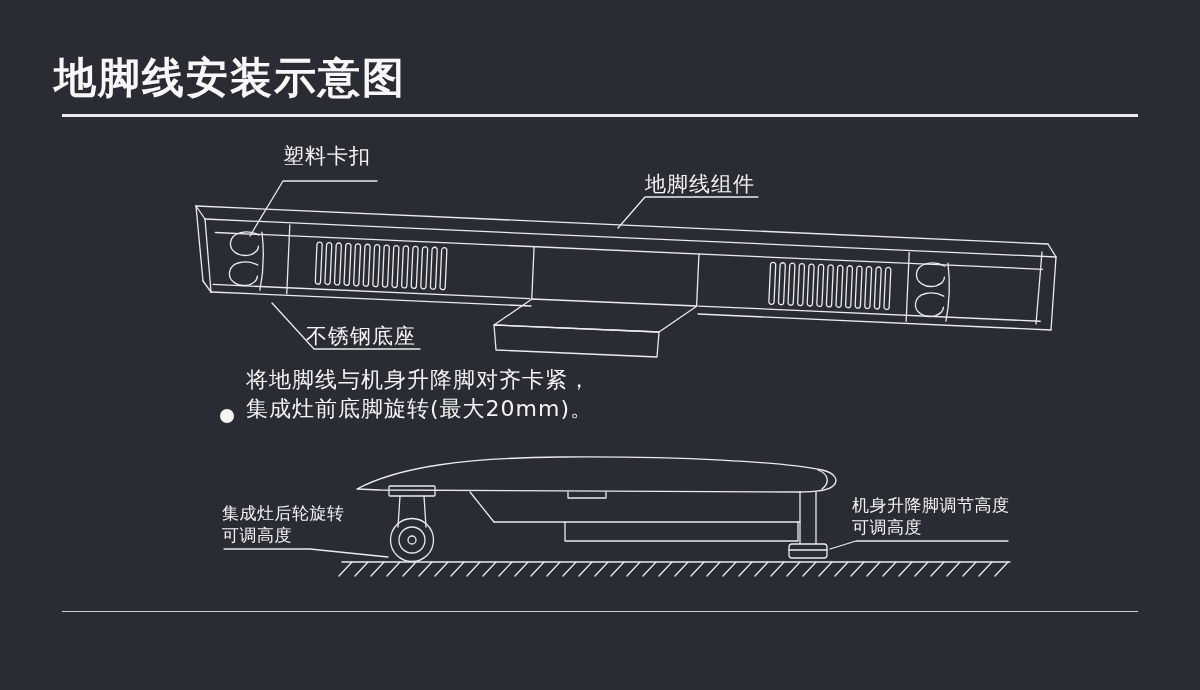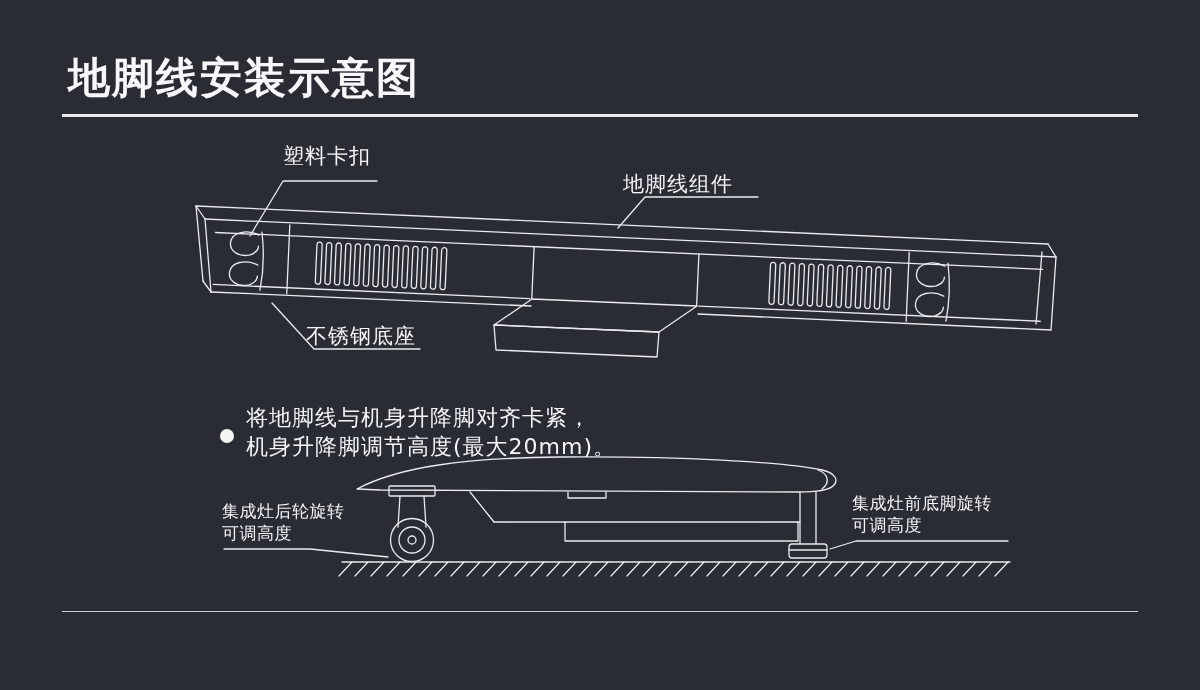--- a/index.html
+++ b/index.html
@@ -5,37 +5,37 @@
   * { margin:0; padding:0; box-sizing:border-box; }
   html,body { width:1200px; height:690px; }
   body {
     background:#292d33;
     font-family:"DejaVu Sans","Liberation Sans",sans-serif;
     color:#f2f4f6;
     overflow:hidden;
   }
   .page { position:relative; width:1200px; height:690px; }
   .title {
-    position:absolute; left:68px; top:50px;
+    position:absolute; left:54px; top:50px;
     font-size:42px; font-weight:bold; letter-spacing:2px; color:#f6f7f8;
   }
   .rule { position:absolute; left:62px; width:1076px; background:#e9ebee; }
   .rule-top { top:114px; height:3px; }
   .rule-bottom { top:611px; height:1px; opacity:.85; }
   .art { position:absolute; left:0; top:0; }
   .art line, .art path, .art polyline, .art polygon, .art rect, .art circle {
     fill:none; stroke:#e9ebee; stroke-width:1.3;
     stroke-linecap:round; stroke-linejoin:round;
   }
   .label {
     position:absolute; font-size:21px; letter-spacing:1px;
     color:#f2f4f6; white-space:nowrap;
   }
-  .label.small { font-size:17px; line-height:22px; letter-spacing:.5px;font-family:Liberation Mono, monospace; }
-  .note { position:absolute; left:220px; top:365px; display:flex; align-items:center;margin-top:38px; }
+  .label.small { font-size:17px; line-height:22px; letter-spacing:.5px; }
+  .note { position:absolute; left:220px; top:365px; display:flex; align-items:flex-end; }
   .bullet {
     width:14px; height:14px; border-radius:50%; background:#f2f4f6;
     margin:7px 12px 0 0; flex:none;
   }
   .note-text { font-size:22px; line-height:29px; letter-spacing:1px; }
 </style>
 </head>
 <body>
 
 <div class="page">
@@ -147,34 +147,34 @@
 
       <line x1="342" y1="562" x2="1010" y2="562"></line>
       <path stroke-width="1.1" d="M352,562 L339,576 M368,562 L355,576 M384,562 L371,576 M400,562 L387,576 M416,562 L403,576 M432,562 L419,576 M448,562 L435,576 M464,562 L451,576 M480,562 L467,576 M496,562 L483,576 M512,562 L499,576 M528,562 L515,576 M544,562 L531,576 M560,562 L547,576 M576,562 L563,576 M592,562 L579,576 M608,562 L595,576 M624,562 L611,576 M640,562 L627,576 M656,562 L643,576 M672,562 L659,576 M688,562 L675,576 M704,562 L691,576 M720,562 L707,576 M736,562 L723,576 M752,562 L739,576 M768,562 L755,576 M784,562 L771,576 M800,562 L787,576 M816,562 L803,576 M832,562 L819,576 M848,562 L835,576 M864,562 L851,576 M880,562 L867,576 M896,562 L883,576 M912,562 L899,576 M928,562 L915,576 M944,562 L931,576 M960,562 L947,576 M976,562 L963,576 M992,562 L979,576 M1008,562 L995,576"></path>
     </g>
 
     <polyline points="224,549 310,549 388,557"></polyline>
     <polyline points="1008,541 856,541 830,549"></polyline>
   </svg>
 
   <div class="label" style="left:283px;top:142px">塑料卡扣</div>
-  <div class="label" style="left:623px;top:170px">地脚线组件</div>
+  <div class="label" style="left:645px;top:170px">地脚线组件</div>
   <div class="label" style="left:306px;top:322px">不锈钢底座</div>
 
   <div class="note">
     <span class="bullet"></span>
     <div class="note-text">
       <div>将地脚线与机身升降脚对齐卡紧，</div>
-      <div>机身升降脚调节高度(最大20mm)。</div>
+      <div>集成灶前底脚旋转(最大20mm)。</div>
     </div>
   </div>
 
   <div class="label small" style="left:222px;top:502px">
     <div>集成灶后轮旋转</div>
     <div>可调高度</div>
   </div>
 
   <div class="label small" style="left:852px;top:494px">
-    <div>集成灶前底脚旋转</div>
+    <div>机身升降脚调节高度</div>
     <div>可调高度</div>
   </div>
 
 </div>
 
 </body></html>

